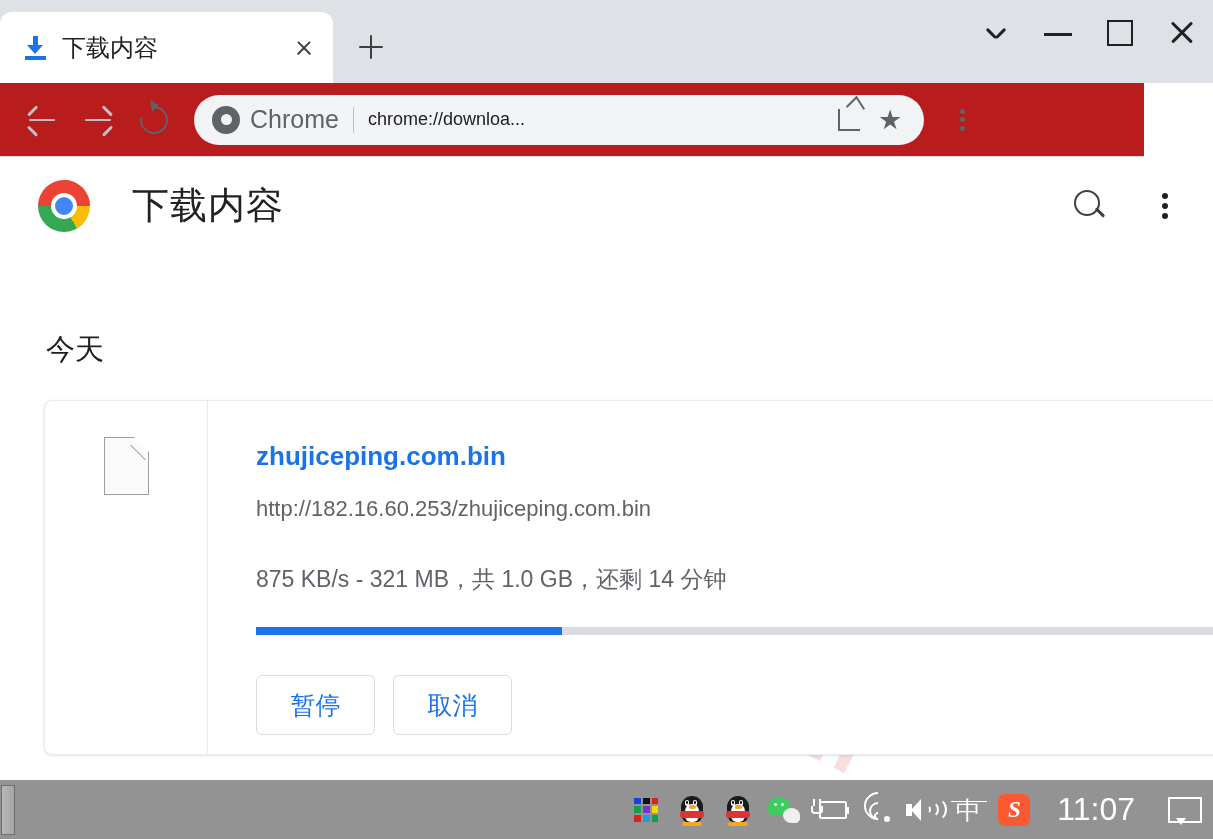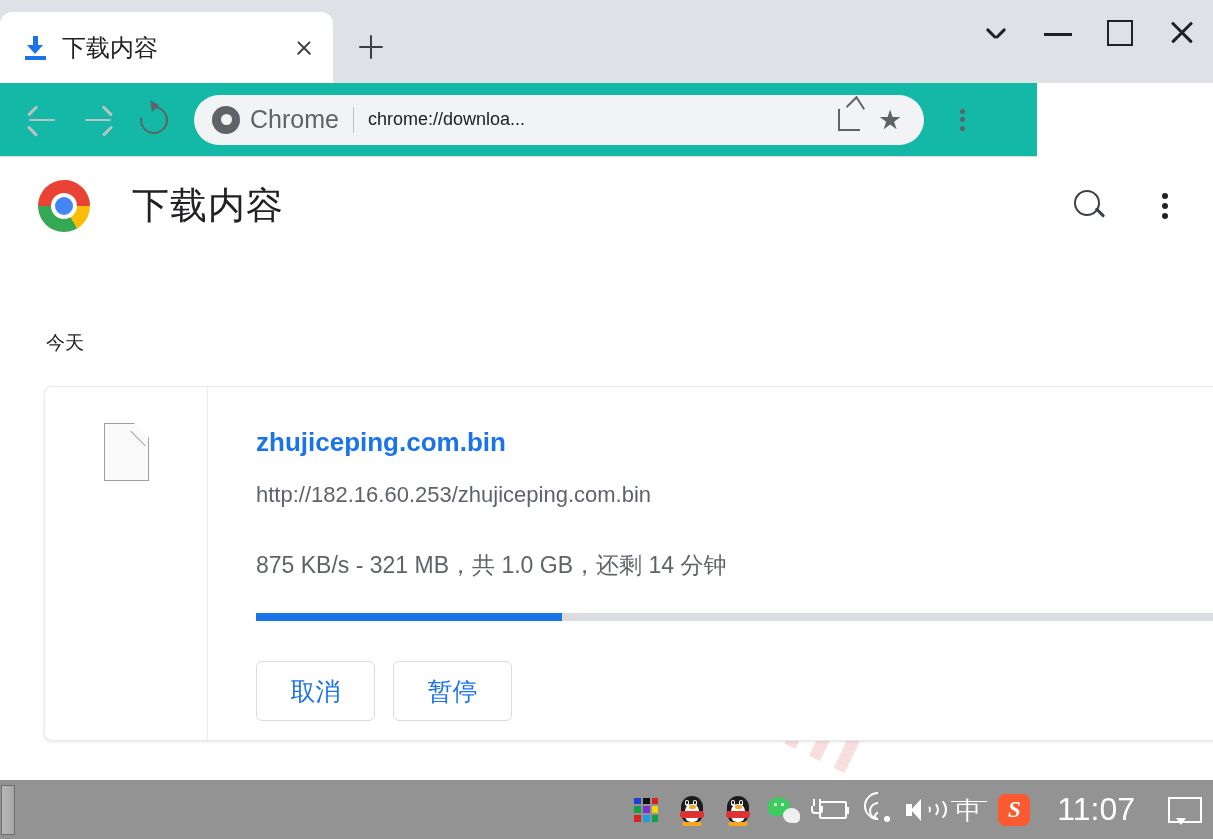--- a/index.html
+++ b/index.html
@@ -113,22 +113,22 @@
   .closew::before, .closew::after {
     content: ""; position: absolute; left: -1px; top: 11px;
     width: 28px; height: 2.6px; background: #202124; border-radius: 1px;
   }
   .closew::before { transform: rotate(45deg); }
   .closew::after  { transform: rotate(-45deg); }
 
   
   .toolbar {
     position: absolute; top: 83px; left: 0;
-    width: 1037px; height: 74px;
-    background: #14b8a6;
+    width: 1144px; height: 74px;
+    background: #b91c1c;
     border-bottom: 1px solid #dadce0;
     display: flex; align-items: center;
     padding: 0 14px;
   }
   .nav-btn { width: 56px; height: 56px; position: relative; flex: 0 0 56px; }
   .arrow-ico { position: absolute; left: 14px; top: 15px; width: 28px; height: 26px; }
   .arrow-ico .shaft {
     position: absolute; left: 1px; top: 12px; width: 26px; height: 2.6px; border-radius: 2px;
   }
   .arrow-ico .tip1, .arrow-ico .tip2 {
@@ -252,21 +252,21 @@
   .menu-ico i {
     position: absolute; left: 13px; width: 6px; height: 6px;
     border-radius: 50%; background: #202124; display: block;
   }
   .menu-ico i:nth-child(1) { top: 7px; }
   .menu-ico i:nth-child(2) { top: 17px; }
   .menu-ico i:nth-child(3) { top: 27px; }
 
   .day-label {
     position: relative; z-index: 10;
-    font-size: 19px; color: #202124;
+    font-size: 29px; color: #202124;
     margin: 76px 0 0 46px;
   }
 
   .dl-card {
     position: relative; z-index: 10;
     margin: 30px 0 0 44px;
     width: 1200px; height: 355px;
     background: #ffffff;
     border: 1px solid #e8eaed;
     border-right: none;
@@ -506,22 +506,22 @@
         <span class="file-ico"></span>
       </div>
       <div class="card-body">
         <div class="file-name">zhujiceping.com.bin</div>
         <div class="file-url">http://182.16.60.253/zhujiceping.com.bin</div>
         <div class="file-status">875 KB/s - 321 MB，共 1.0 GB，还剩 14 分钟</div>
         <div class="progress-track">
           <div class="progress-fill" id="progressFill" style="width: 32%; background: rgb(26, 115, 232);"></div>
         </div>
         <div class="btn-row">
+          <button class="mbtn">暂停</button>
           <button class="mbtn">取消</button>
-          <button class="mbtn">暂停</button>
         </div>
       </div>
     </div>
   </div>
 
   <div class="taskbar">
     <div class="tb-start"></div>
 
     <div class="tray">
       <div class="tray-item">

